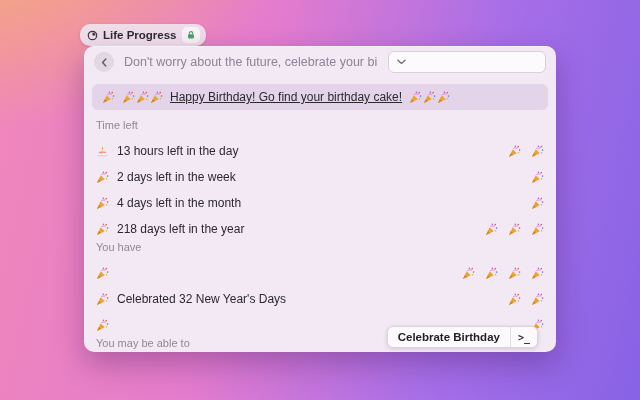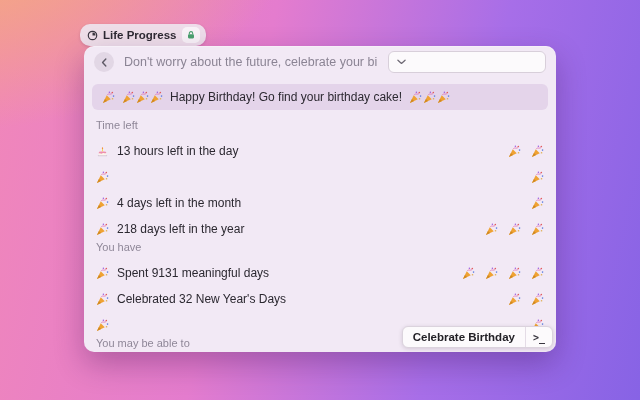--- a/index.html
+++ b/index.html
@@ -57,42 +57,42 @@
     display: flex; align-items: center; gap: 6px; padding: 0 8px;
     cursor: pointer;
   }
   .dropdown-value { flex: 1; font-size: 11.5px; font-weight: 700; color: #232127; white-space: nowrap; overflow: hidden; }
 
   
   .banner {
     margin: 6px 8px 0; height: 26px; border-radius: 6px;
     background: #e4d4ea;
     display: flex; align-items: center; gap: 7px; padding: 0 10px;
-    font-size: 12px; color: #2b2830; cursor: default;
+    font-size: 12px; color: #2b2830; cursor: default; text-decoration: underline;
   }
   .banner .txt { white-space: nowrap; }
   .pop-group { display: inline-flex; align-items: center; gap: 1px; }
 
   
   .content { padding: 4px 12px 0; }
   .section-label {
     margin-top: 4px; height: 14px; line-height: 14px;
     font-size: 11px; color: #8f8798; font-weight: 400;
   }
   .row {
     height: 26px; display: flex; align-items: flex-end; gap: 8px; border-radius: 6px;
     font-size: 12px; color: #2b2830; cursor: default;
   }
   .row .row-label { white-space: nowrap; }
   .row .trail { margin-left: auto; display: flex; align-items: center; gap: 10px; }
   .icon { display: inline-flex; align-items: center; justify-content: center; line-height: 0; }
 
   
   .float-btn {
-    position: absolute; right: 3px; bottom: 4px; height: 22px;
+    position: absolute; right: 18px; bottom: 4px; height: 22px;
     background: #fcfafc; border: 1px solid #dbd3dd; border-radius: 6px;
     display: flex; align-items: stretch; overflow: hidden;
     box-shadow: 0 1px 4px rgba(40,10,50,0.15);
   }
   .float-btn .seg {
     display: flex; align-items: center; padding: 0 10px;
     font-size: 11.5px; font-weight: 700; color: #232127;
     background: transparent; border: none; cursor: pointer;
     font-family: "Liberation Sans", sans-serif;
   }
@@ -276,20 +276,21 @@
             <svg viewBox="0 0 16 16" width="13" height="13">
               <polygon points="1.2,14.8 5.8,5.2 10.8,10.2" fill="#efa233"></polygon>
               <polygon points="1.2,14.8 3.6,9.9 6.2,12.4" fill="#d2891f"></polygon>
               <path d="M6.6,4.4 C8.6,2.8 10.2,4.8 12.6,3.1" stroke="#e06fae" stroke-width="1" fill="none"></path>
               <circle cx="12.7" cy="1.9" r="1" fill="#e25c5c"></circle>
               <circle cx="14.2" cy="6.3" r="1" fill="#5c7de0"></circle>
               <circle cx="9.1" cy="1.5" r="0.9" fill="#9b5ce0"></circle>
               <rect x="12.1" y="8.7" width="1.7" height="1.7" fill="#e0b25c"></rect>
             </svg>
           </span>
+          <span class="row-label">2 days left in the week</span>
           <span class="trail">
             <span class="icon">
               <svg viewBox="0 0 16 16" width="13" height="13">
                 <polygon points="1.2,14.8 5.8,5.2 10.8,10.2" fill="#efa233"></polygon>
                 <polygon points="1.2,14.8 3.6,9.9 6.2,12.4" fill="#d2891f"></polygon>
                 <path d="M6.6,4.4 C8.6,2.8 10.2,4.8 12.6,3.1" stroke="#e06fae" stroke-width="1" fill="none"></path>
                 <circle cx="12.7" cy="1.9" r="1" fill="#e25c5c"></circle>
                 <circle cx="14.2" cy="6.3" r="1" fill="#5c7de0"></circle>
                 <circle cx="9.1" cy="1.5" r="0.9" fill="#9b5ce0"></circle>
                 <rect x="12.1" y="8.7" width="1.7" height="1.7" fill="#e0b25c"></rect>
@@ -379,21 +380,20 @@
             <svg viewBox="0 0 16 16" width="13" height="13">
               <polygon points="1.2,14.8 5.8,5.2 10.8,10.2" fill="#efa233"></polygon>
               <polygon points="1.2,14.8 3.6,9.9 6.2,12.4" fill="#d2891f"></polygon>
               <path d="M6.6,4.4 C8.6,2.8 10.2,4.8 12.6,3.1" stroke="#e06fae" stroke-width="1" fill="none"></path>
               <circle cx="12.7" cy="1.9" r="1" fill="#e25c5c"></circle>
               <circle cx="14.2" cy="6.3" r="1" fill="#5c7de0"></circle>
               <circle cx="9.1" cy="1.5" r="0.9" fill="#9b5ce0"></circle>
               <rect x="12.1" y="8.7" width="1.7" height="1.7" fill="#e0b25c"></rect>
             </svg>
           </span>
-          <span class="row-label">Spent 9131 meaningful days</span>
           <span class="trail">
             <span class="icon">
               <svg viewBox="0 0 16 16" width="13" height="13">
                 <polygon points="1.2,14.8 5.8,5.2 10.8,10.2" fill="#efa233"></polygon>
                 <polygon points="1.2,14.8 3.6,9.9 6.2,12.4" fill="#d2891f"></polygon>
                 <path d="M6.6,4.4 C8.6,2.8 10.2,4.8 12.6,3.1" stroke="#e06fae" stroke-width="1" fill="none"></path>
                 <circle cx="12.7" cy="1.9" r="1" fill="#e25c5c"></circle>
                 <circle cx="14.2" cy="6.3" r="1" fill="#5c7de0"></circle>
                 <circle cx="9.1" cy="1.5" r="0.9" fill="#9b5ce0"></circle>
                 <rect x="12.1" y="8.7" width="1.7" height="1.7" fill="#e0b25c"></rect>

